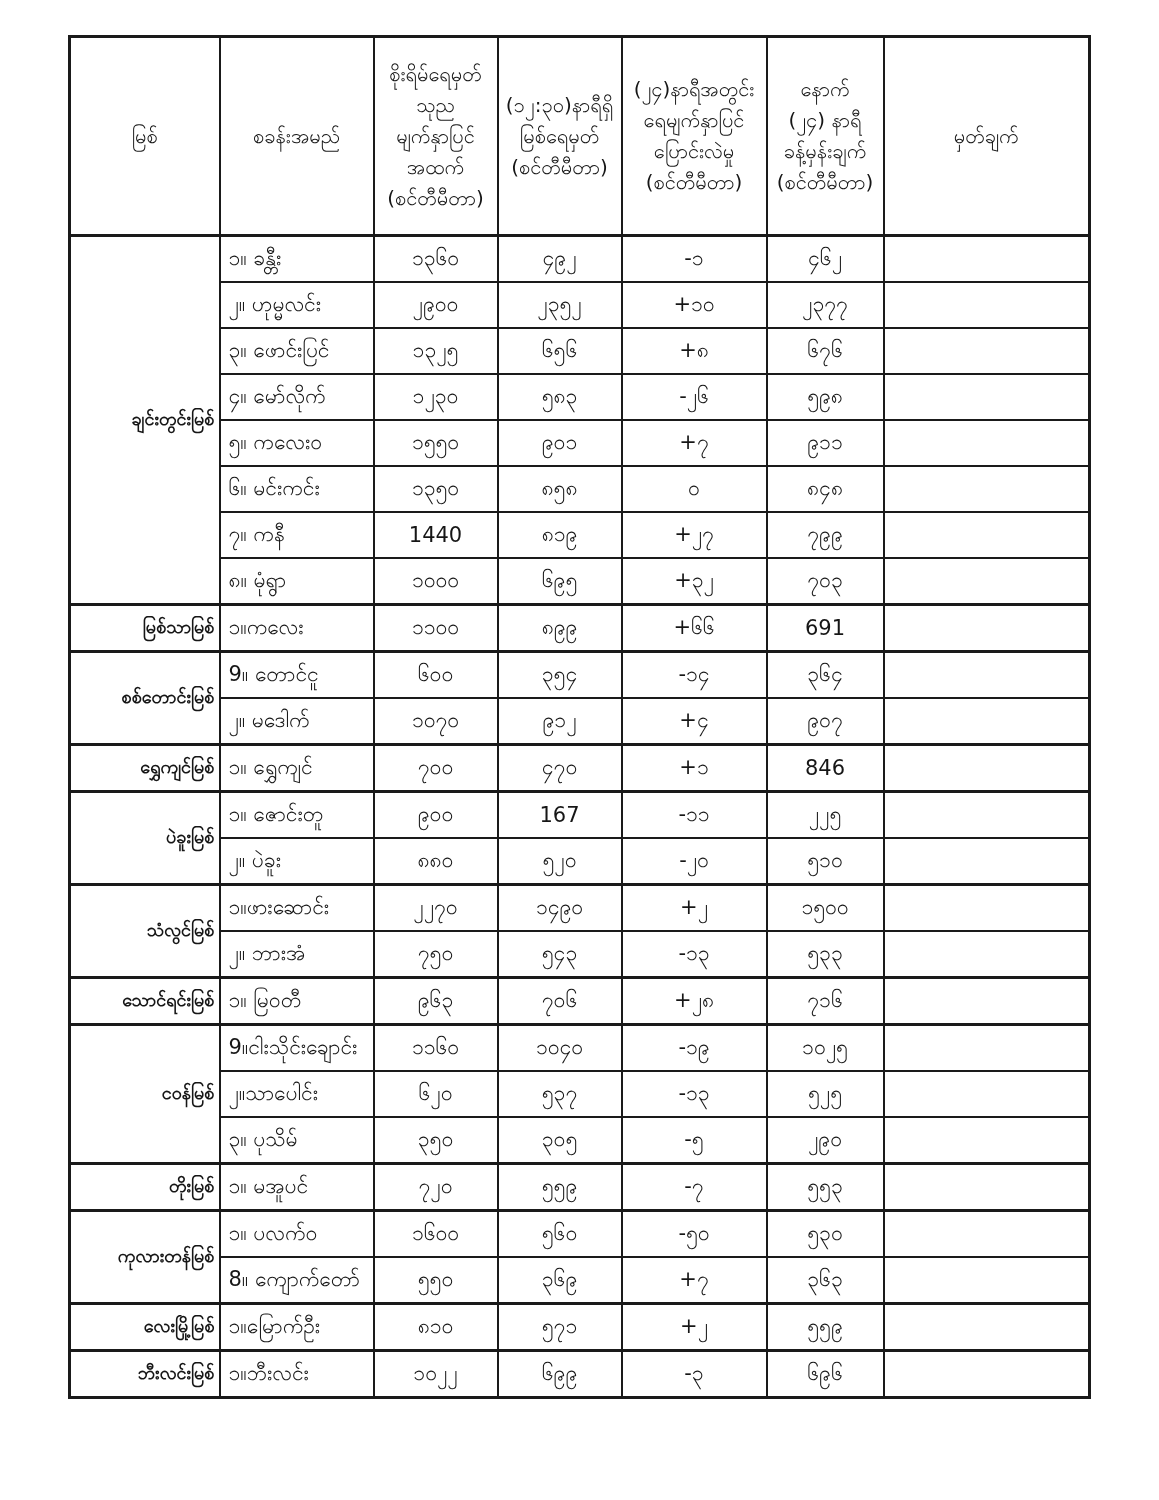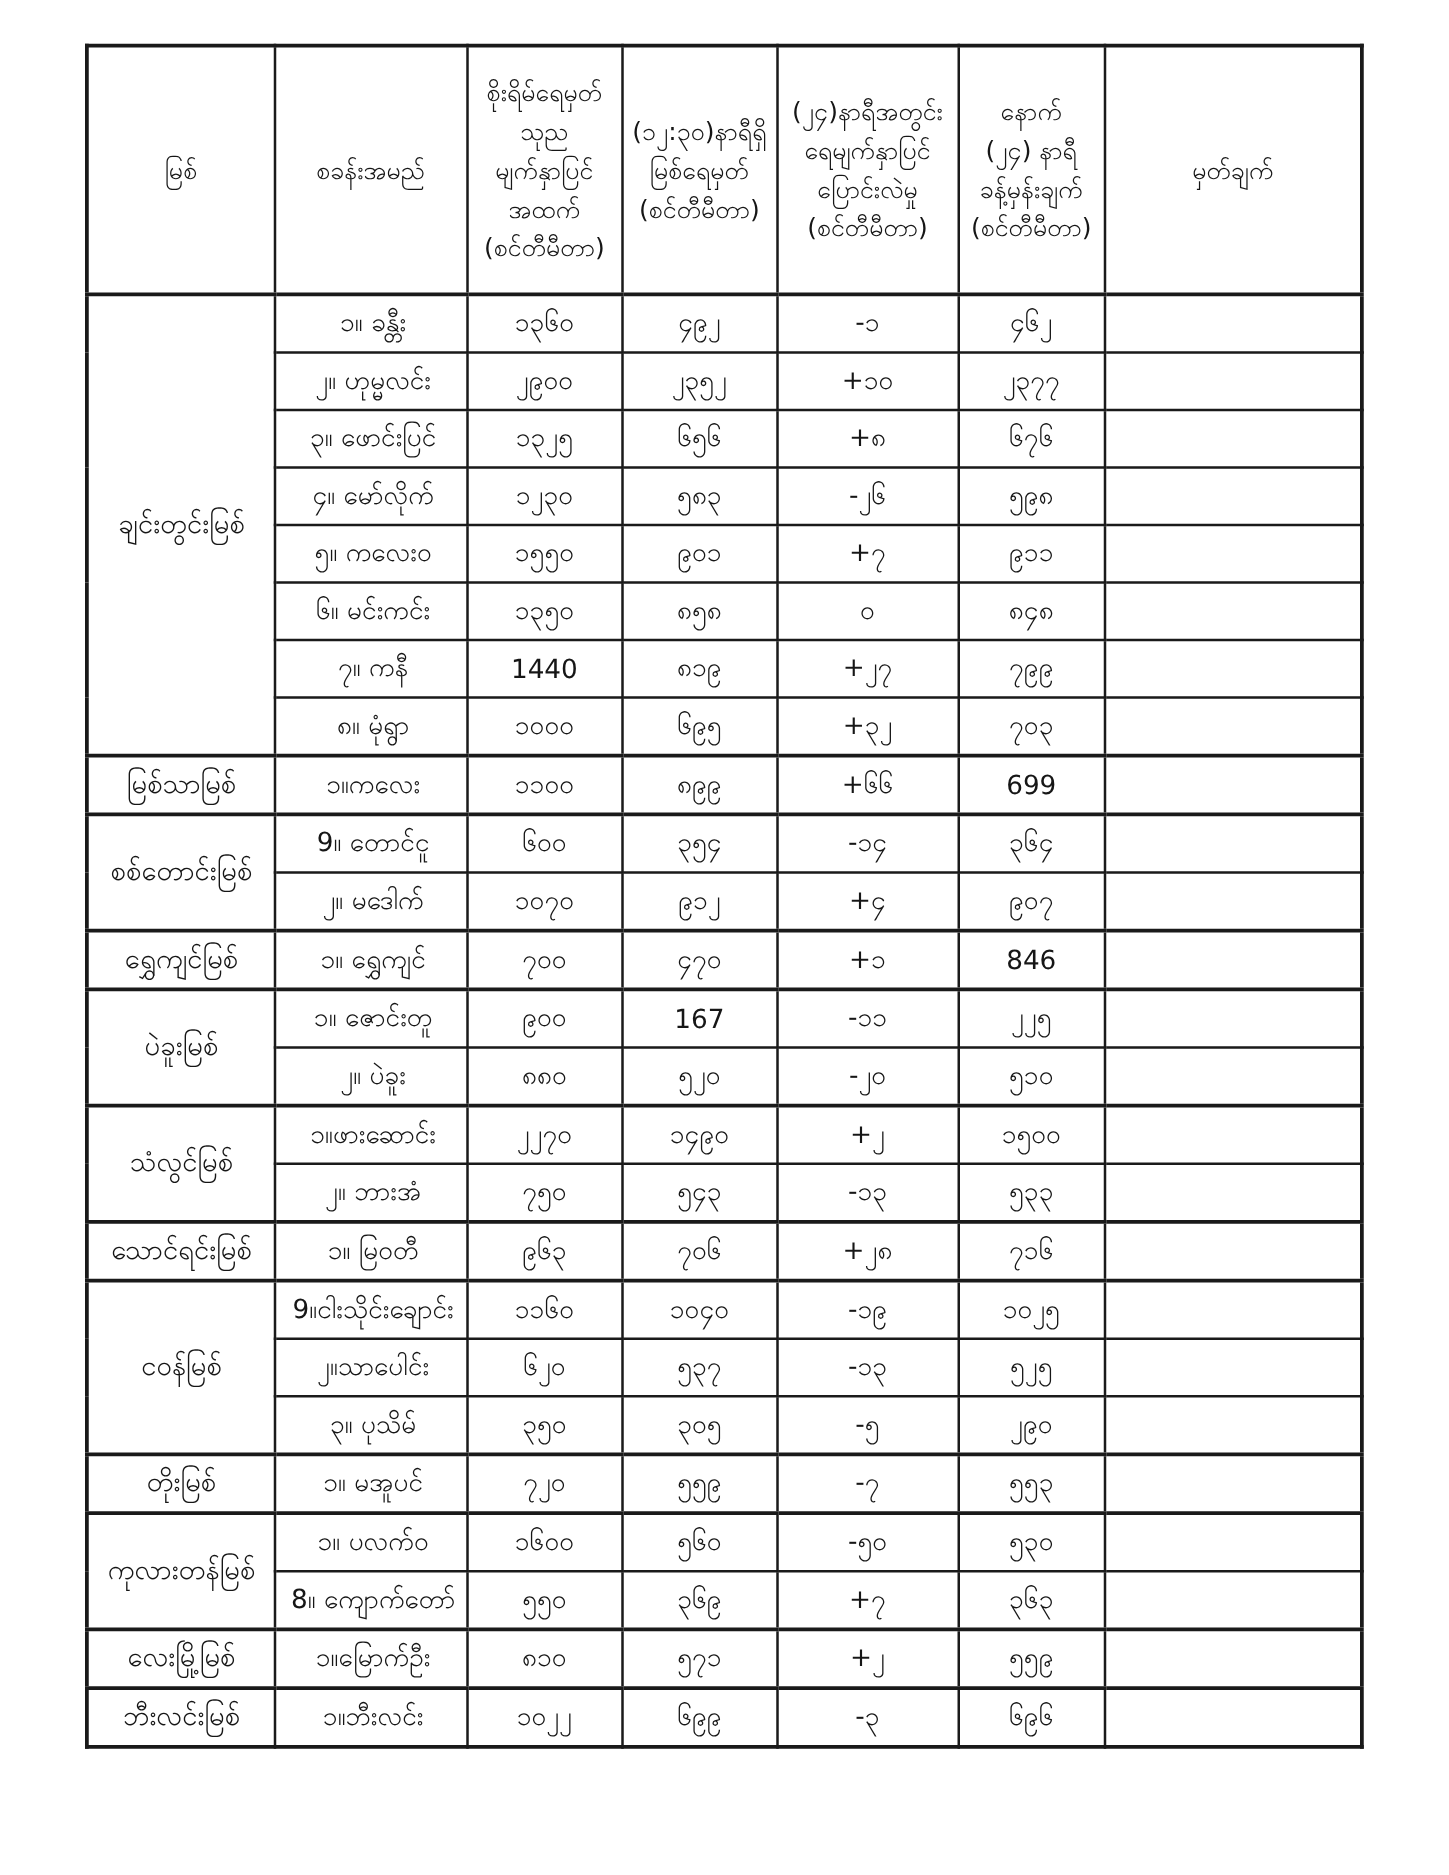--- a/index.html
+++ b/index.html
@@ -38,27 +38,27 @@
     white-space: pre-line;
     padding: 0 1px;
   }
   #river-table tbody td {
     height: 42px;
     font-size: 21px;
     vertical-align: middle;
     padding: 1px 4px;
   }
   #river-table td.river {
-    font-weight: normal;
-    font-size: 22px;
-    text-align: center;
+    font-weight: bold;
+    font-size: 18px;
+    text-align: right;
     padding-left: 5px;
   }
   #river-table td.left {
-    text-align: center;
+    text-align: left;
     padding-left: 8px;
   }
   #river-table td.num {
     text-align: center;
   }
   #river-table tr.group-start td {
     border-top-width: 3px;
   }
 </style>
 </head>
@@ -163,21 +163,21 @@
           <td class="num">+၃၂</td>
           <td class="num">၇၀၃</td>
           <td class="num"></td>
         </tr>
         <tr class="group-start">
           <td rowspan="1" class="river">မြစ်သာမြစ်</td>
           <td class="left">၁။ကလေး</td>
           <td class="num">၁၁၀၀</td>
           <td class="num">၈၉၉</td>
           <td class="num">+၆၆</td>
-          <td class="num">699</td>
+          <td class="num">691</td>
           <td class="num"></td>
         </tr>
         <tr class="group-start">
           <td rowspan="2" class="river">စစ်တောင်းမြစ်</td>
           <td class="left">9။ တောင်ငူ</td>
           <td class="num">၆၀၀</td>
           <td class="num">၃၅၄</td>
           <td class="num">-၁၄</td>
           <td class="num">၃၆၄</td>
           <td class="num"></td>

